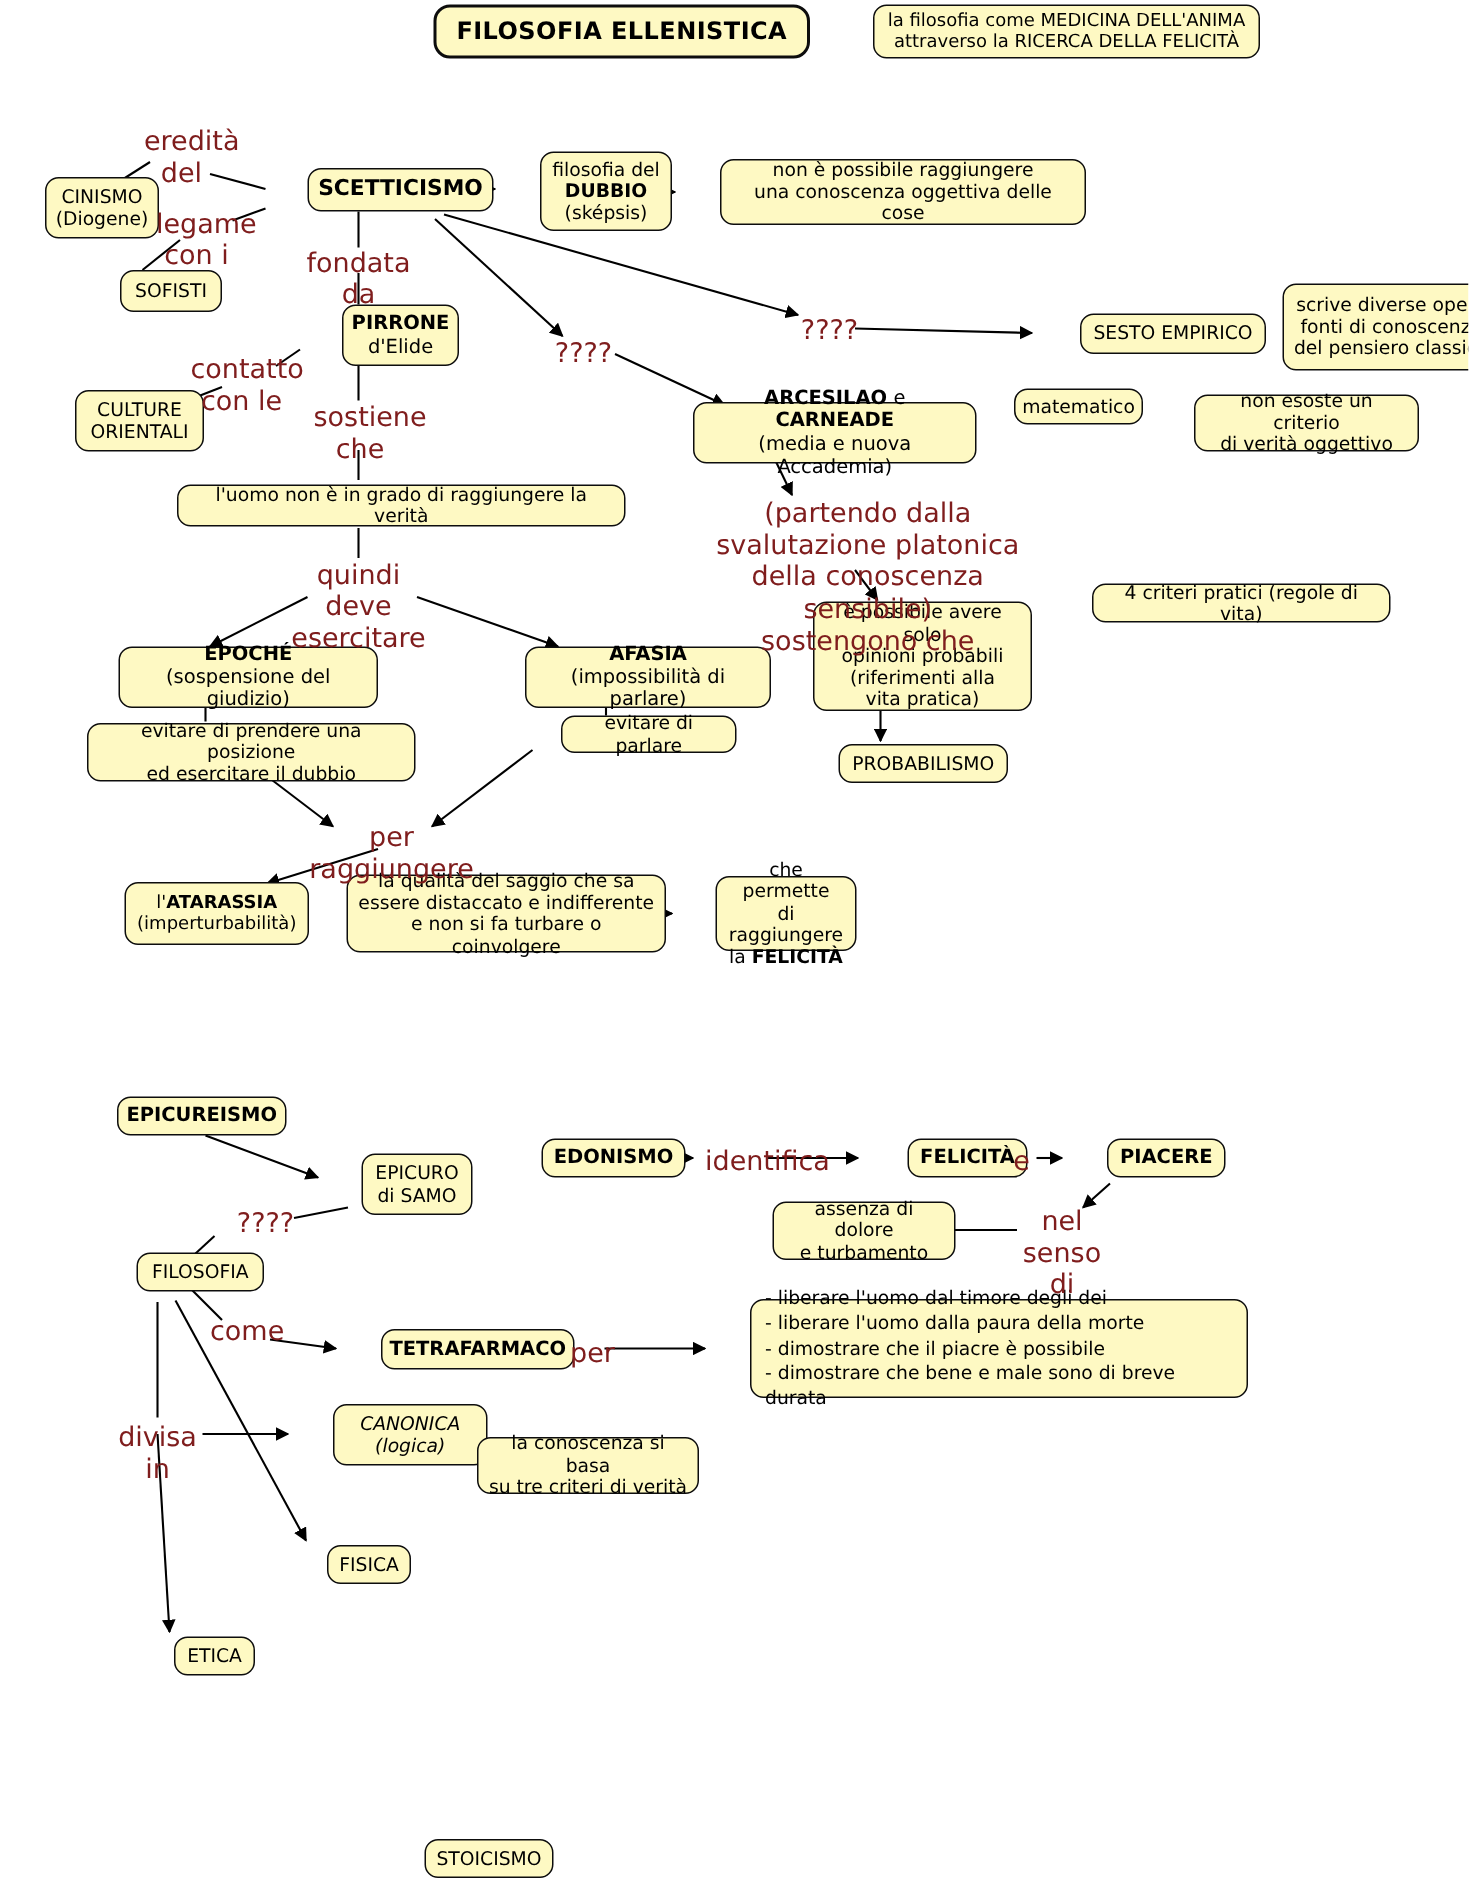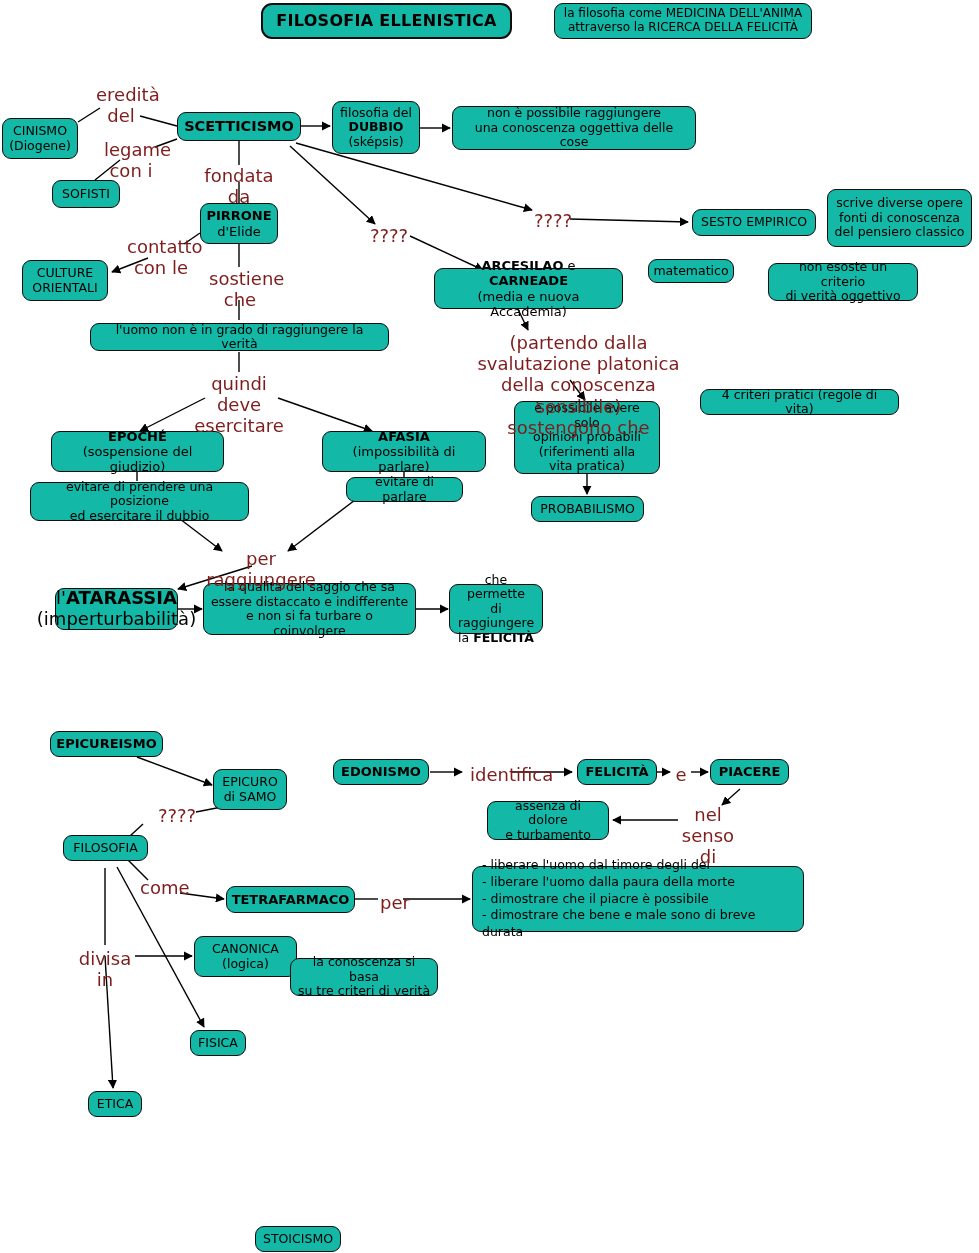--- a/index.html
+++ b/index.html
@@ -22,32 +22,33 @@
   svg.edges {
     position: absolute;
     left: 0; top: 0;
     width: 979px;
     height: 1253px;
     pointer-events: none;
   }
   .node {
     position: absolute;
     box-sizing: border-box;
-    background: #14b8a6;
+    background: #fef9c3;
     border: 1.4px solid #0d0d0d;
     border-radius: 9px;
     display: flex;
     align-items: center;
     justify-content: center;
     text-align: center;
     line-height: 1.16;
     font-size: 12.5px;
     padding: 2px 6px;
     white-space: pre-line;
     z-index: 2;
+    margin-left: 28px;
   }
   .node.title {
     font-size: 16px;
     font-weight: bold;
     letter-spacing: 0.3px;
     border-radius: 11px;
     border-width: 2px;
   }
   .node.strong { font-weight: bold; font-size: 13px; }
   .node.small { font-size: 12px; }
@@ -219,21 +220,21 @@
 (sospensione del giudizio)</span></div>
 
   <div class="node" style="left:30px; top:482px; width:219px; height:39px;">evitare di prendere una posizione
 ed esercitare il dubbio</div>
 
   <div class="node strong" style="left:322px; top:431px; width:164px; height:41px;"><span style="font-weight: normal;"><b>AFASIA</b>
 (impossibilità di parlare)</span></div>
 
   <div class="node" style="left:346px; top:477px; width:117px; height:25px;">evitare di parlare</div>
 
-  <div class="node strong" style="left:55px; top:588px; width:123px; height:42px; font-size:18px;"><span style="font-weight: normal;">l'<b>ATARASSIA</b>
+  <div class="node strong" style="left:55px; top:588px; width:123px; height:42px; font-size:12px;"><span style="font-weight: normal;">l'<b>ATARASSIA</b>
 (imperturbabilità)</span></div>
 
   <div class="node" style="left:203px; top:583px; width:213px; height:52px;">la qualità del saggio che sa
 essere distaccato e indifferente
 e non si fa turbare o coinvolgere</div>
 
   <div class="node strong" style="left:449px; top:584px; width:94px; height:50px; font-size:12.5px;"><span style="font-weight: normal;">che permette
 di raggiungere
 la <b>FELICITÀ</b></span></div>
 
@@ -271,21 +272,21 @@
 
   <div class="node" style="left:63px; top:835px; width:85px; height:26px;">FILOSOFIA</div>
 
   <div class="node strong" style="left:226px; top:886px; width:129px; height:27px; font-size:13px;">TETRAFARMACO</div>
 
   <div class="node listbox" style="left:472px; top:866px; width:332px; height:66px; align-items:center;">- liberare l'uomo dal timore degli dei
 - liberare l'uomo dalla paura della morte
 - dimostrare che il piacre è possibile
 - dimostrare che bene e male sono di breve durata</div>
 
-  <div class="node" style="left:194px; top:936px; width:103px; height:41px;">CANONICA
+  <div class="node" style="left:194px; top:936px; width:103px; height:41px;font-style:italic;">CANONICA
 (logica)</div>
 
   <div class="node" style="left:290px; top:958px; width:148px; height:38px;">la conoscenza si basa
 su tre criteri di verità</div>
 
   <div class="node" style="left:190px; top:1030px; width:56px; height:26px;">FISICA</div>
 
   <div class="node" style="left:88px; top:1091px; width:54px; height:26px;">ETICA</div>
 
   <div class="node strong" style="left:333px; top:759px; width:96px; height:26px; font-size:13px;">EDONISMO</div>

